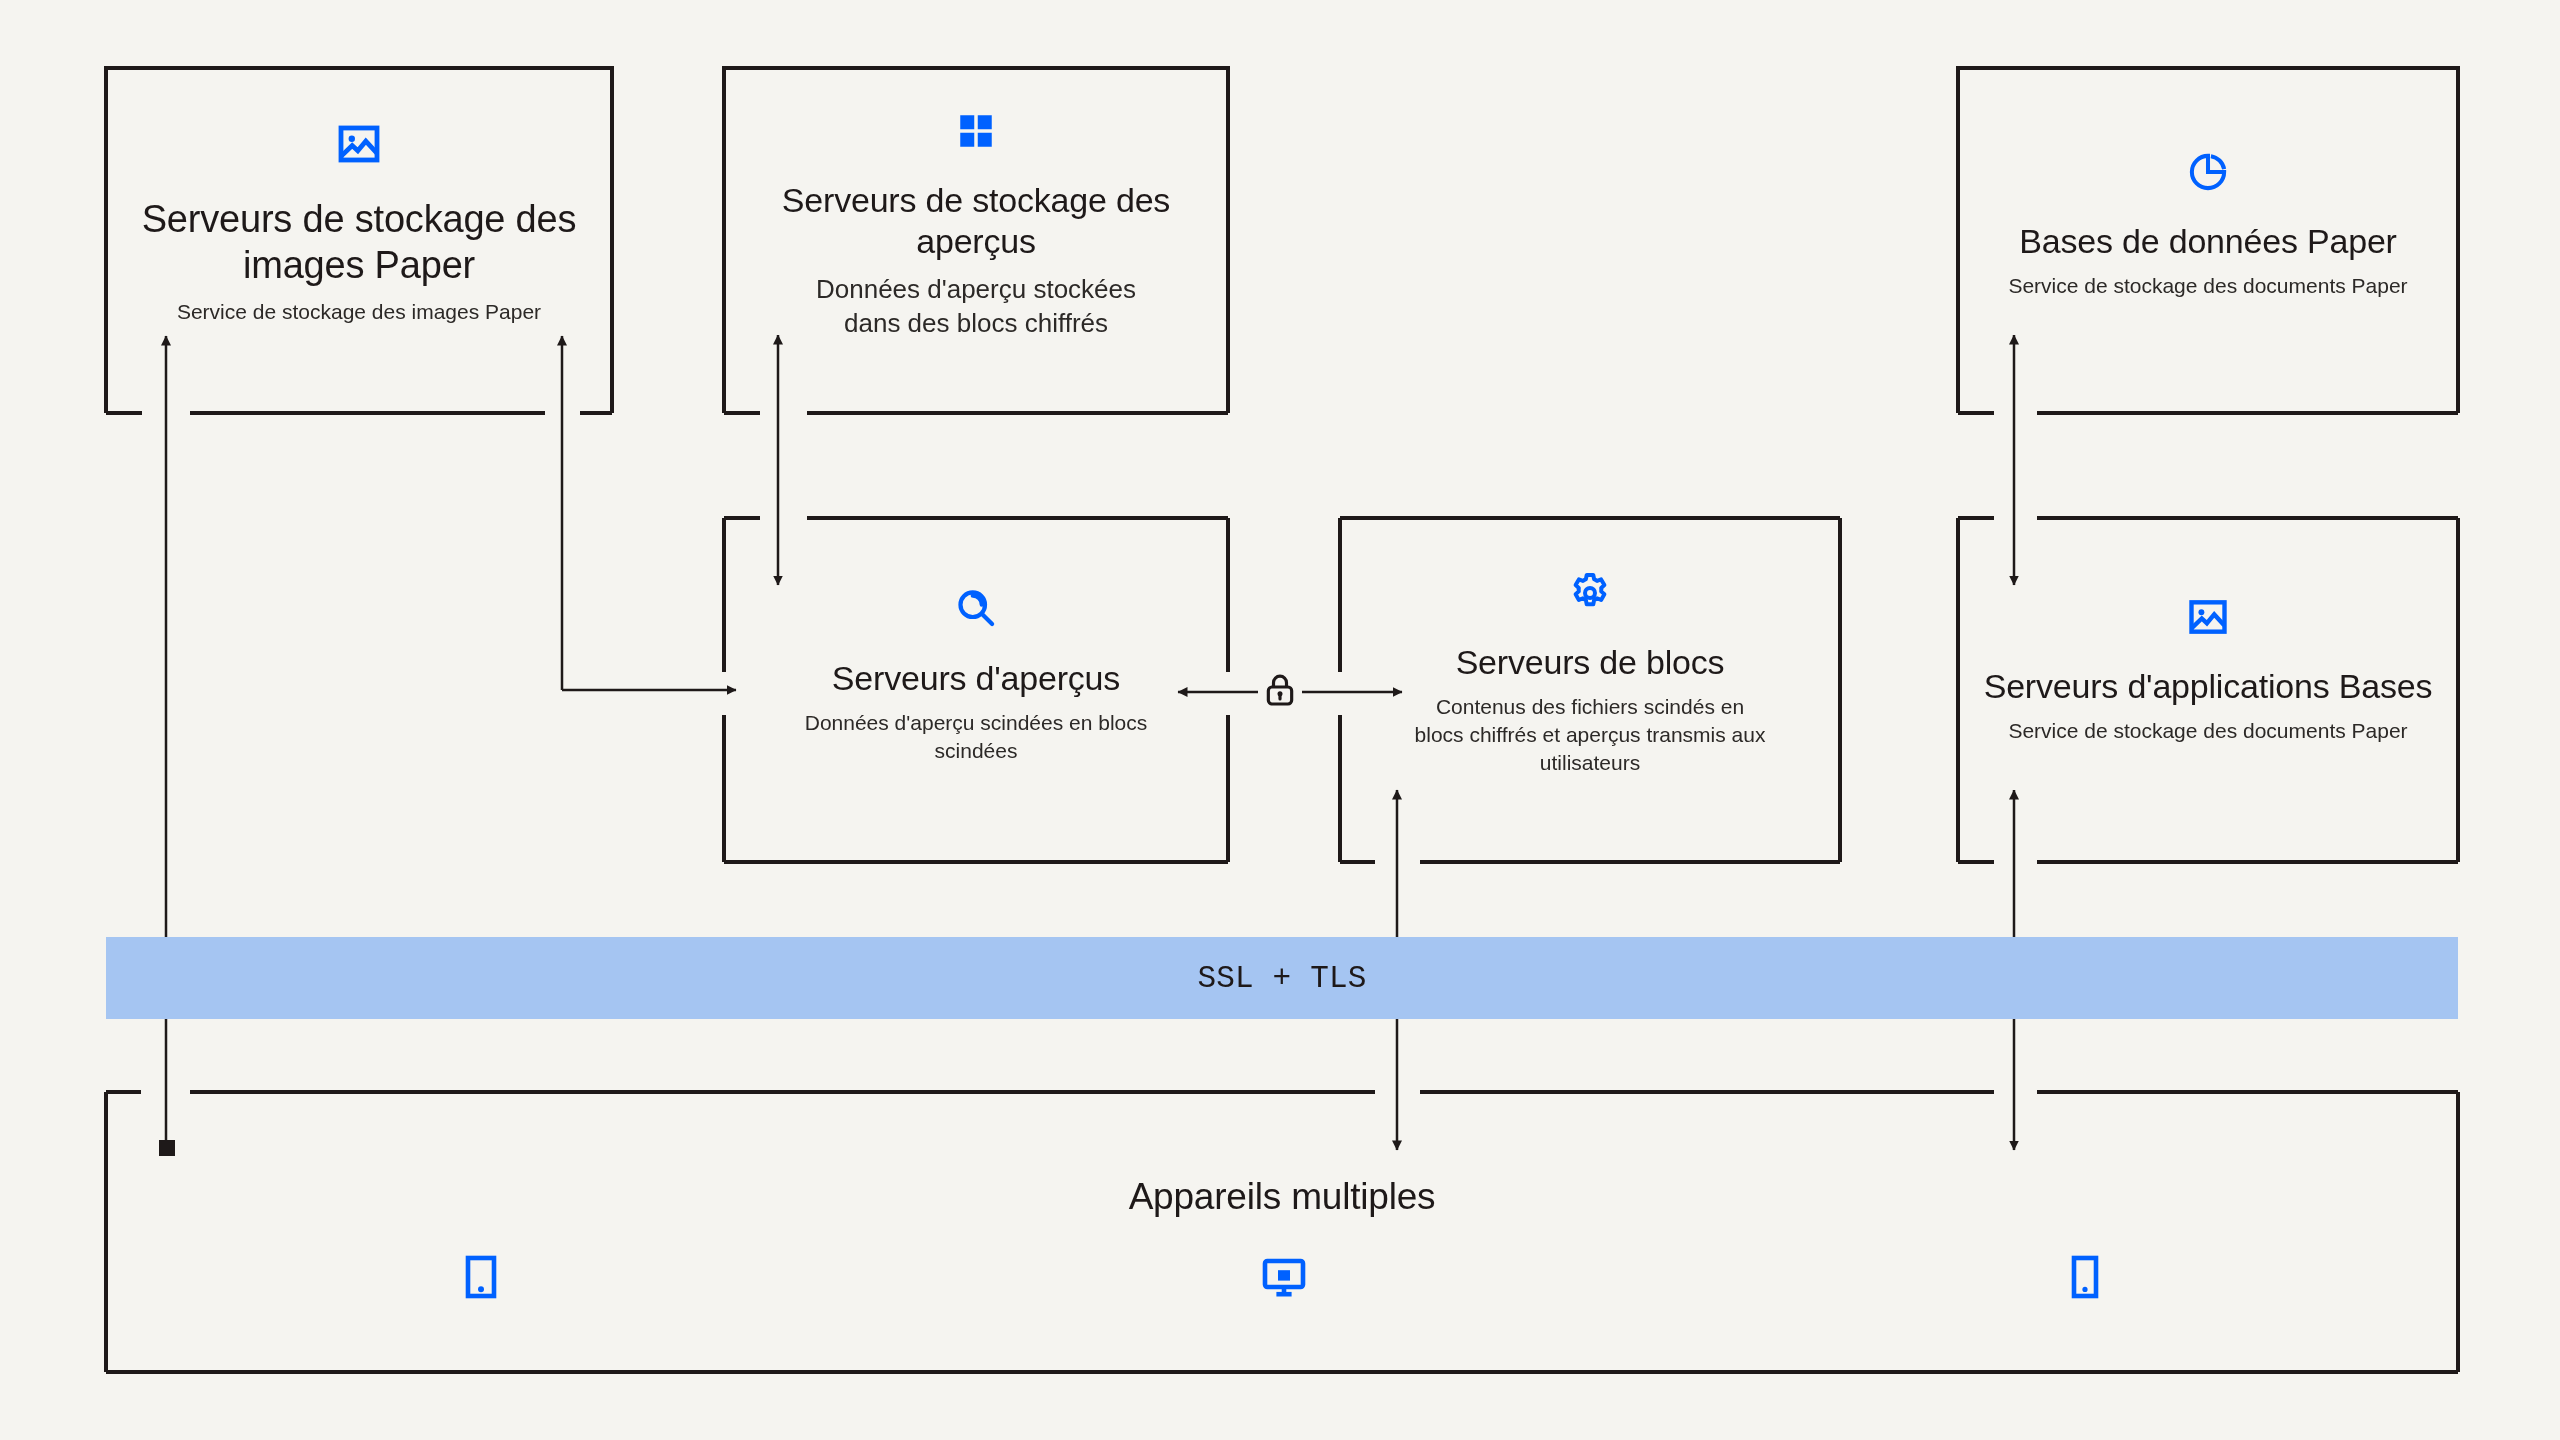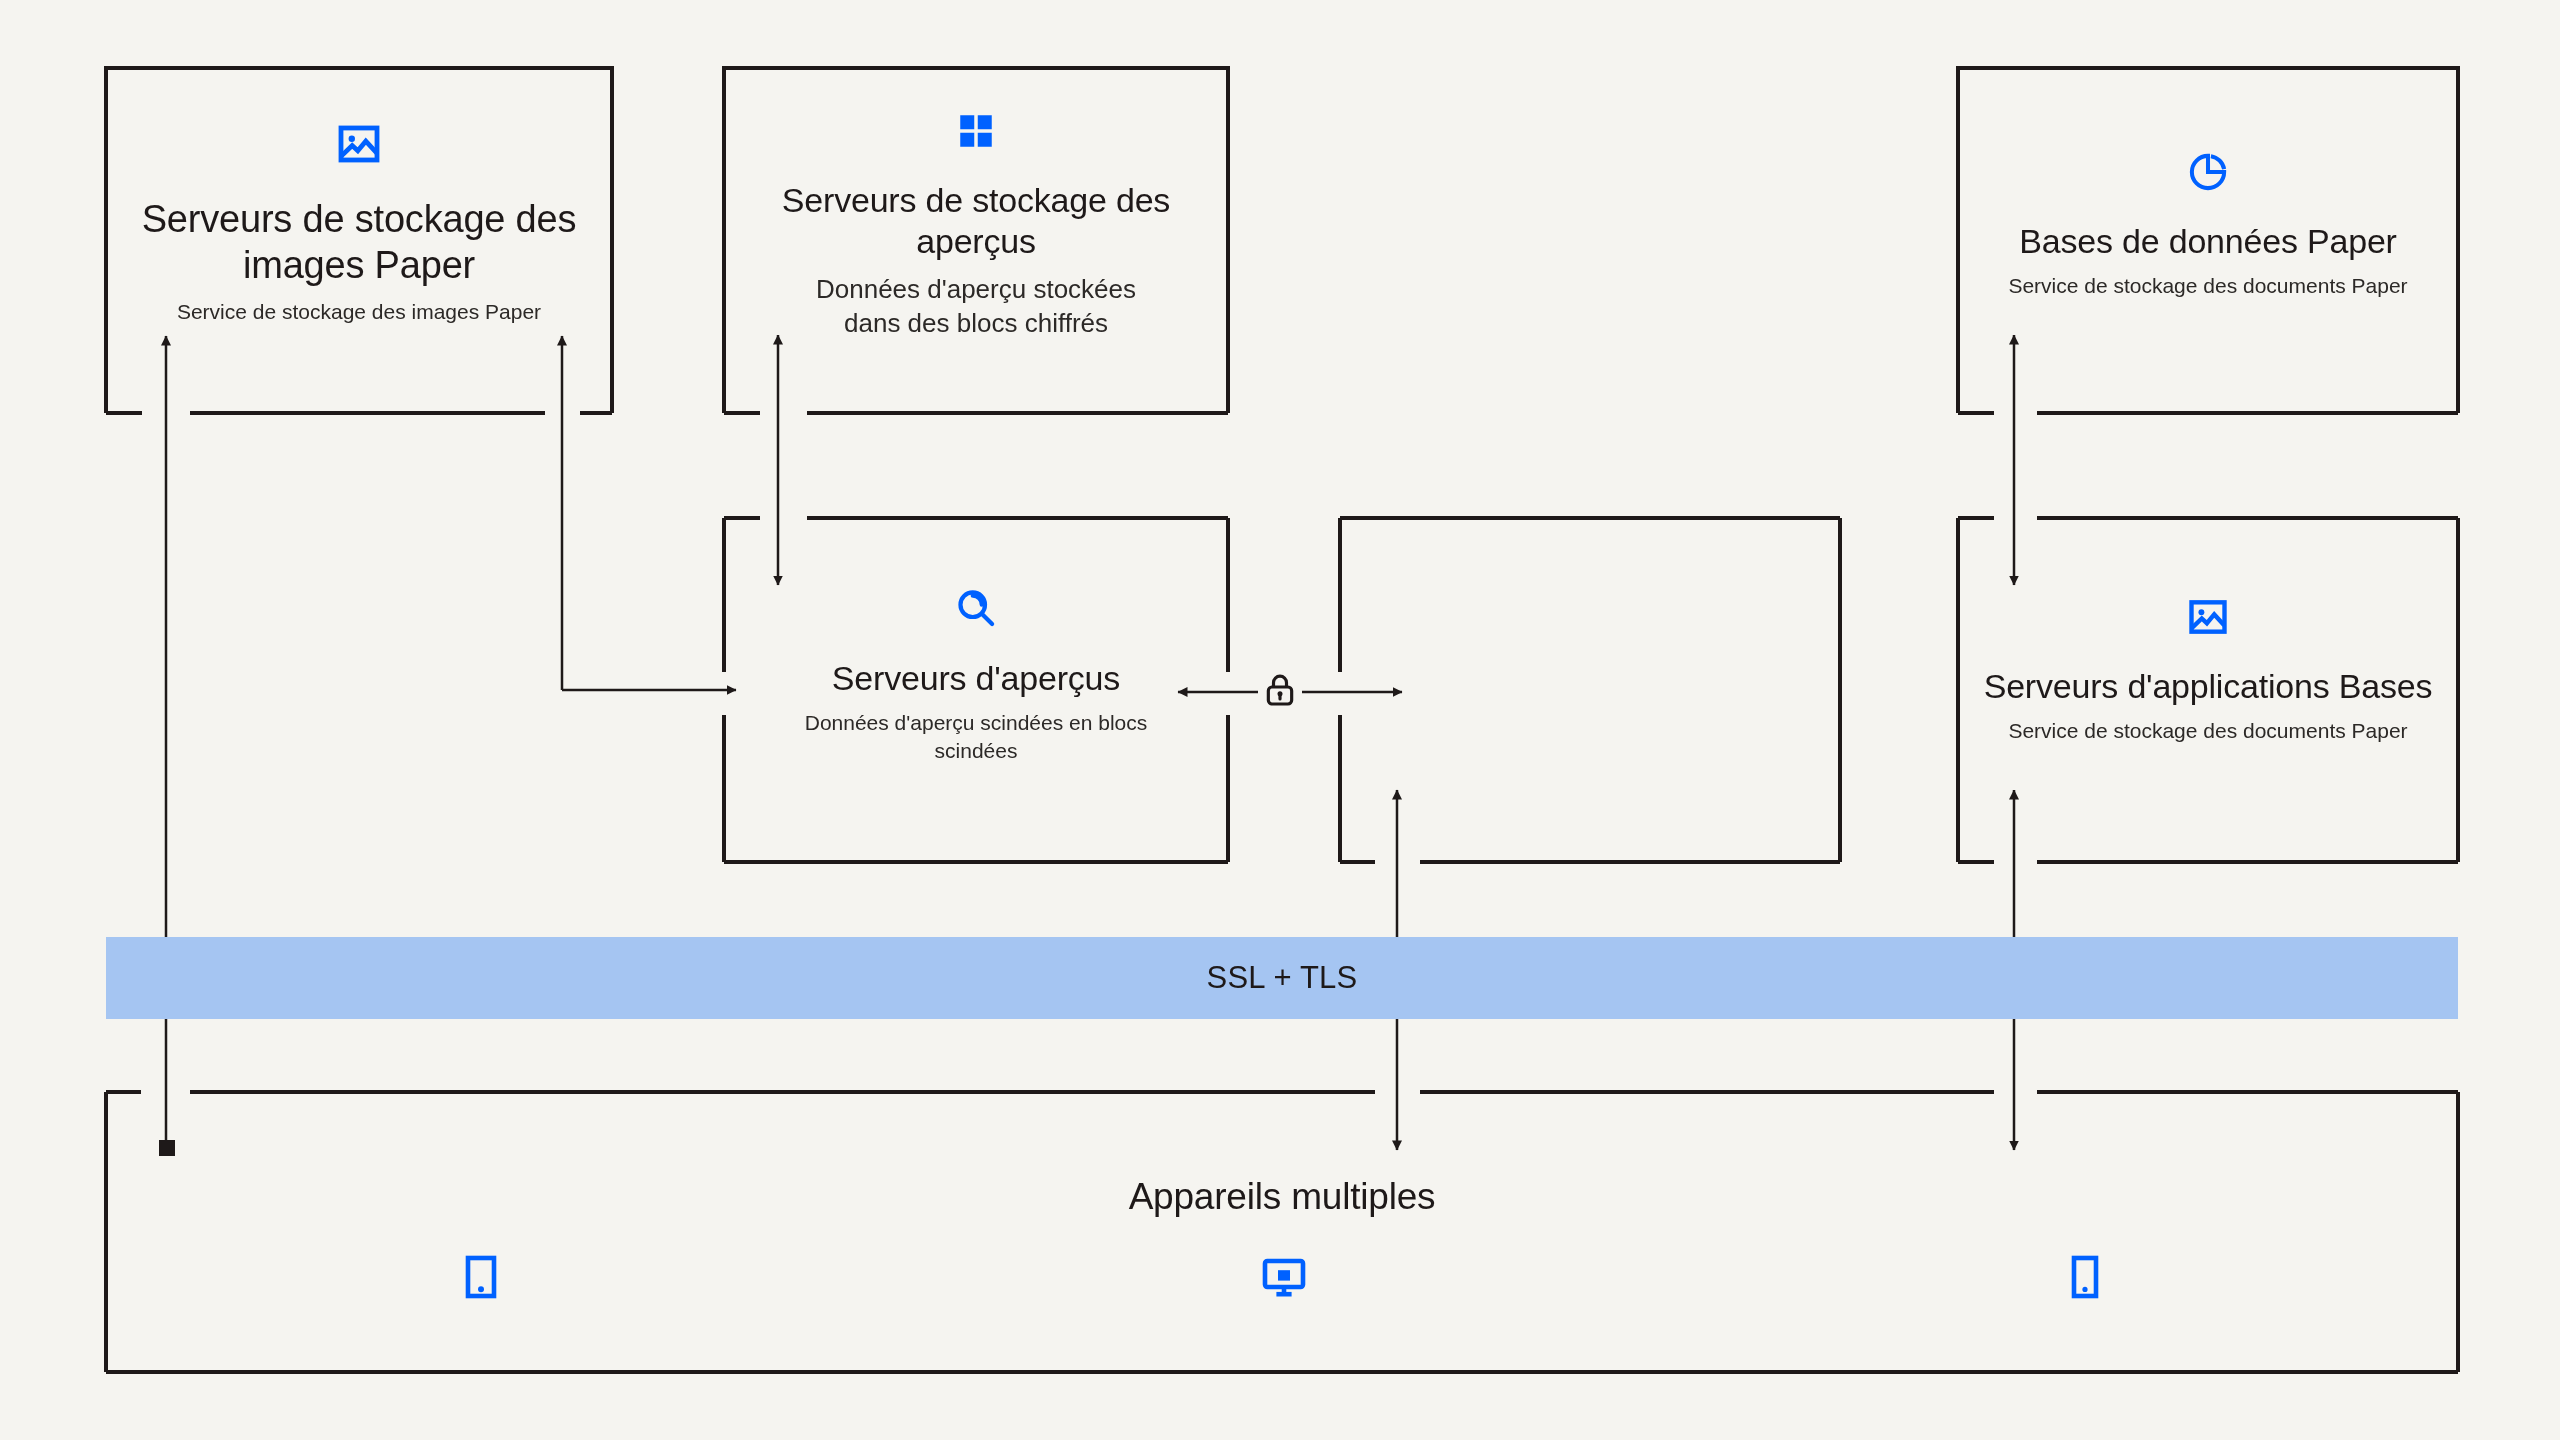--- a/index.html
+++ b/index.html
@@ -26,20 +26,21 @@
   .icon{display:block;margin:0 auto;}
   .ssl-band{
     position:absolute;
     background:#a5c5f2;
     display:flex;align-items:center;justify-content:center;
   }
   .ssl-band .ssl-label{
     color:#1e1919;
     font-size:31px;
     letter-spacing:0.2px;
+    font-family:Liberation Mono, monospace;
   }
   .devices{display:flex;justify-content:center;gap:46px;margin-top:34px;}
 </style>
 </head>
 <body>
 
 <div id="stage">
 
   <svg class="layer" viewBox="0 0 2560 1440" preserveAspectRatio="none">
     <defs>
@@ -181,20 +182,34 @@
       <svg width="46" height="46" viewBox="0 0 24 24" fill="none" stroke="#0061ff" stroke-width="2.2" stroke-linecap="round">
         <circle cx="10.3" cy="10.3" r="6.4"></circle>
         <path d="M10.3 5.6 A4.7 4.7 0 0 1 15 10.3"></path>
         <line x1="15" y1="15" x2="20.4" y2="20.4"></line>
       </svg>
     </span>
     <div class="title" style="font-size:34px;margin-top:23px;">Serveurs d'aperçus</div>
     <div class="sub" style="font-size:21px;max-width:360px;margin-left:auto;margin-right:auto;">Données d'aperçu scindées en blocs scindées</div>
   </div>
 
+  <div class="node" style="left:1340px;top:570px;width:500px;">
+    <span class="icon">
+      <svg width="46" height="46" viewBox="0 0 24 24" fill="none" stroke="#0061ff" stroke-width="2.1" stroke-linejoin="round">
+        <path d="M10.3 2.6 h3.4 l0.45 2.2 a7.5 7.5 0 0 1 1.55 0.9 l2.1-0.8 l1.7 2.95 l-1.65 1.5
+                 a7.5 7.5 0 0 1 0 1.8 l1.65 1.5 l-1.7 2.95 l-2.1-0.8 a7.5 7.5 0 0 1-1.55 0.9
+                 l-0.45 2.2 h-3.4 l-0.45-2.2 a7.5 7.5 0 0 1-1.55-0.9 l-2.1 0.8 l-1.7-2.95
+                 l1.65-1.5 a7.5 7.5 0 0 1 0-1.8 l-1.65-1.5 l1.7-2.95 l2.1 0.8
+                 a7.5 7.5 0 0 1 1.55-0.9 z"></path>
+        <circle cx="12" cy="12" r="2.6"></circle>
+      </svg>
+    </span>
+    <div class="title" style="font-size:34px;margin-top:22px;">Serveurs de blocs</div>
+    <div class="sub" style="font-size:21px;max-width:360px;margin-left:auto;margin-right:auto;">Contenus des fichiers scindés en blocs chiffrés et aperçus transmis aux utilisateurs</div>
+  </div>
 
   <div class="node" style="left:1958px;top:595px;width:500px;">
     <span class="icon">
       <svg width="44" height="44" viewBox="0 0 24 24" fill="none" stroke="#0061ff" stroke-width="2.4" stroke-linecap="square" stroke-linejoin="miter">
         <rect x="3" y="4" width="18" height="16"></rect>
         <circle cx="8.4" cy="9.4" r="1.6" fill="#0061ff" stroke="none"></circle>
         <path d="M4 17.2 L8.6 12.8 L11.4 15.4 L15.4 10.6 L20 15.6"></path>
       </svg>
     </span>
     <div class="title" style="font-size:34px;margin-top:23px;">Serveurs d'applications Bases</div>

